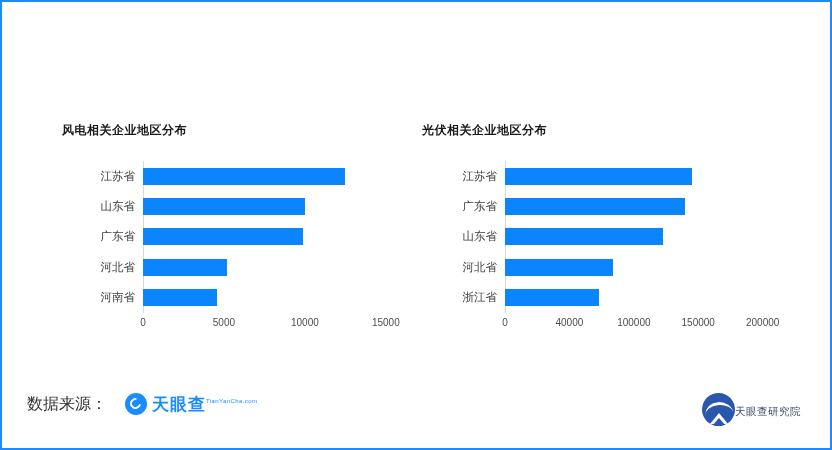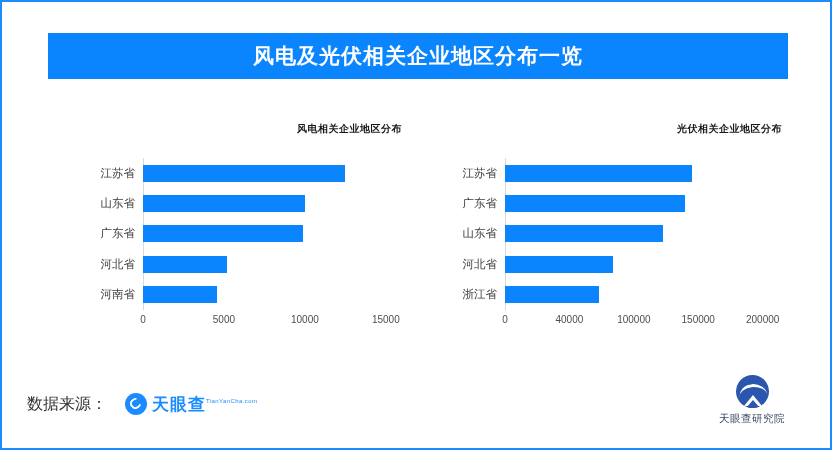--- a/index.html
+++ b/index.html
@@ -43,22 +43,22 @@
   
   .chart {
     position: absolute;
     top: 110px;
     height: 250px;
   }
   .chart-left  { left: 60px;  width: 340px; }
   .chart-right { left: 420px; width: 360px; }
 
   .chart-title {
-    text-align: right;
-    font-size: 10px;
+    text-align: left;
+    font-size: 12px;
     font-weight: bold;
     color: #1a1a1a;
     margin: 0;
     padding-top: 10px;
     letter-spacing: 0.5px;
     font-family: Liberation Mono, monospace;
   }
 
   .plot {
     position: relative;
@@ -174,21 +174,21 @@
     margin-top: 2px;
   }
 
   
   .institute {
     position: absolute;
     right: 28px;
     bottom: 22px;
     width: 100px;
     display: flex;
-    flex-direction: column;
+    flex-direction: row;
     align-items: center;
   }
   .inst-mark {
     width: 33px;
     height: 33px;
     border-radius: 50%;
     background: #2b56ad;
     position: relative;
     overflow: hidden;
   }
@@ -228,23 +228,20 @@
     color: #3c4a63;
     letter-spacing: 0.5px;
     white-space: nowrap;
   }
 </style>
 </head>
 <body>
 
 <div class="page">
 
-  <div class="banner">
-    <div class="banner-title">风电及光伏相关企业地区分布一览</div>
-  </div>
 
   <div class="chart chart-left">
     <div class="chart-title">风电相关企业地区分布</div>
     <div class="plot plot-left">
       <div class="axis-line"></div>
       <div class="rows">
           <div class="row">
             <span class="row-label">江苏省</span>
             <span class="bar" style="width: 78.125%; background: rgb(10, 133, 253);"></span>
           </div>

